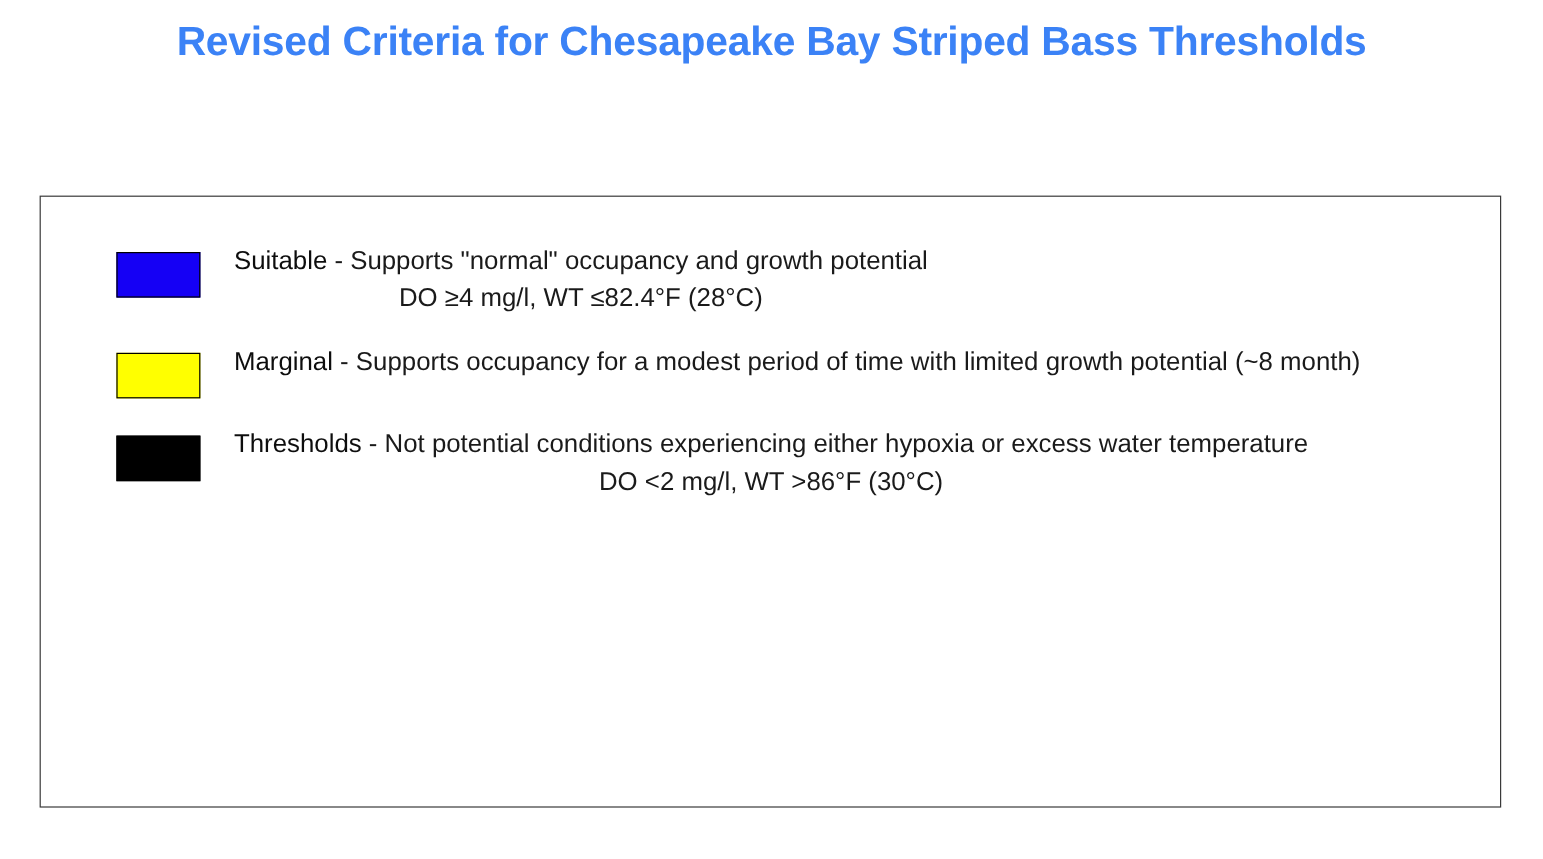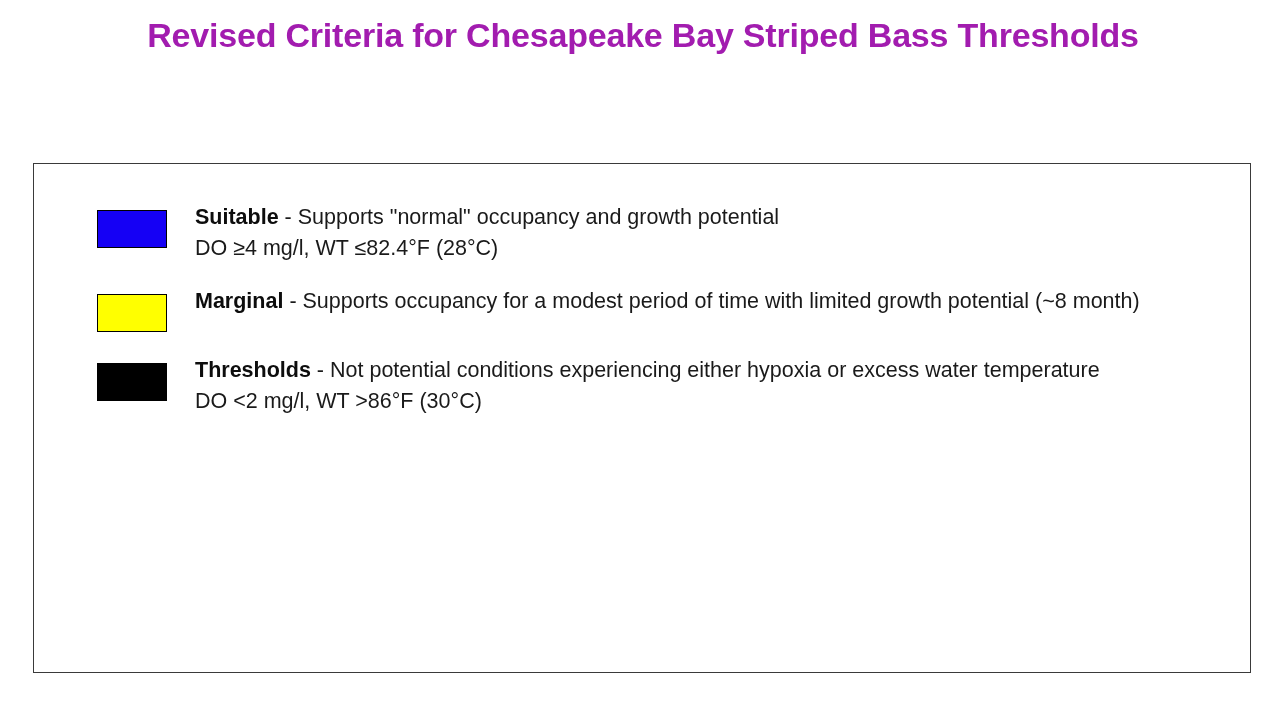--- a/index.html
+++ b/index.html
@@ -19,21 +19,21 @@
     width: 1286px;
     height: 716px;
     box-sizing: border-box;
     position: relative;
   }
   .title {
     text-align: center;
     font-size: 34px;
     font-weight: bold;
     line-height: 1.28;
-    color: #a21caf;
+    color: #3b82f6;
     padding: 14px 40px 0 40px;
     letter-spacing: -0.2px;
   }
   .title .line {
     display: block;
   }
   .legend-box {
     position: absolute;
     left: 33px;
     top: 163px;
@@ -61,29 +61,30 @@
     margin-left: 33px;
   }
   .entry-text {
     margin-left: 28px;
     font-size: 21.5px;
     line-height: 1.43;
     color: #1a1a1a;
     max-width: 1060px;
   }
   .entry-text .head {
-    font-weight: bold;
+    font-weight: normal;
     color: #0d0d0d;
   }
   .entry-text .desc {
     font-weight: normal;
   }
   .entry-text .detail {
     display: block;
     font-weight: normal;
+    text-align: center;
   }
 </style>
 </head>
 <body>
 
 <div class="slide">
 
   <div class="title">
     <span class="line">Revised Criteria for Chesapeake Bay Striped Bass Thresholds</span>
   </div>

